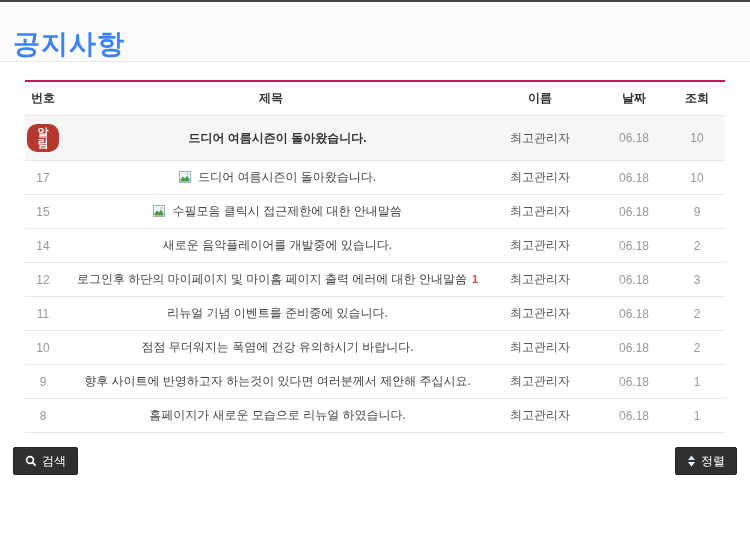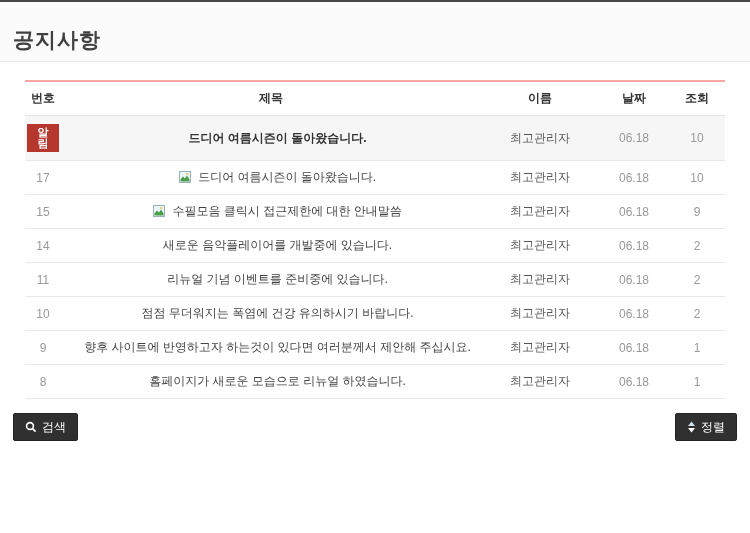--- a/index.html
+++ b/index.html
@@ -2,38 +2,38 @@
 <html><head>
 <meta charset="utf-8">
 <style>
   * { margin:0; padding:0; box-sizing:border-box; }
   html,body { width:750px; height:533px; background:#fff; overflow:hidden;
     font-family:"Liberation Sans","DejaVu Sans",sans-serif; }
   .page { width:750px; height:533px; border-top:2px solid #484848; background:#fff; }
 
   
   .page-header { height:60px; background:#fbfbfb; border-bottom:1px solid #e9e9e9; padding:24px 0 0 13px; }
-  .page-header h1 { font-size:21px; font-weight:bold; color:#404040; letter-spacing:1px; }
+  .page-header h1 { font-size:27px; font-weight:bold; color:#3b82f6; letter-spacing:1px; }
 
   
   .content { padding:0 13px; }
   table.board { width:calc(100% - 24px); margin:18px 12px 0 12px; border-collapse:collapse;
-    border-top:2px solid #fca5a5; table-layout:fixed; }
+    border-top:2px solid #be185d; table-layout:fixed; }
   th { font-size:12px; font-weight:bold; color:#333; padding:8px 2px; border-bottom:1px solid #e5e5e5; text-align:center; }
   td { font-size:12px; padding:8px 2px; border-bottom:1px solid #e9e9e9; text-align:center; vertical-align:middle; }
   col.c-no { width:36px; } col.c-name { width:118px; } col.c-date { width:70px; } col.c-views { width:56px; }
   td.col-no { color:#999; }
   td.col-title { text-align:center; padding-left:15px; color:#444; white-space:nowrap; overflow:hidden; }
   td.col-title a { color:#444; text-decoration:none; cursor:pointer; }
   td.col-name { color:#555; }
   td.col-date, td.col-views { color:#999; }
   tr.notice-row { background:#f6f6f6; }
   tr.notice-row td.col-title a { font-weight:bold; color:#333; }
   .badge { display:inline-block; background:#b5372e; color:#fff; font-size:11px; font-weight:bold;
-    padding:3px 6px; border-radius:0; line-height:1; }
+    padding:3px 6px; border-radius:10px; line-height:1; }
   .img-icon { display:inline-block; vertical-align:-2px; margin-right:4px; }
   .comment-count { color:#e8472b; font-weight:bold; font-size:11px; margin-left:5px; }
 
   
   .toolbar { display:flex; justify-content:space-between; margin-top:14px; }
   .btn-dark { display:inline-flex; align-items:center; gap:5px; background:#303030; color:#fff;
     border:1px solid #242424; border-radius:2px; font-size:12px; padding:6px 11px; cursor:pointer;
     font-family:inherit; line-height:1.2; }
   .btn-dark svg { display:block; }
 </style>
@@ -98,20 +98,27 @@
             <td class="col-views">9</td>
           </tr>
           <tr>
             <td class="col-no">14</td>
             <td class="col-title"><a>새로운 음악플레이어를 개발중에 있습니다.</a></td>
             <td class="col-name">최고관리자</td>
             <td class="col-date">06.18</td>
             <td class="col-views">2</td>
           </tr>
           <tr>
+            <td class="col-no">12</td>
+            <td class="col-title"><a>로그인후 하단의 마이페이지 및 마이홈 페이지 출력 에러에 대한 안내말씀</a><span class="comment-count">1</span></td>
+            <td class="col-name">최고관리자</td>
+            <td class="col-date">06.18</td>
+            <td class="col-views">3</td>
+          </tr>
+          <tr>
             <td class="col-no">11</td>
             <td class="col-title"><a>리뉴얼 기념 이벤트를 준비중에 있습니다.</a></td>
             <td class="col-name">최고관리자</td>
             <td class="col-date">06.18</td>
             <td class="col-views">2</td>
           </tr>
           <tr>
             <td class="col-no">10</td>
             <td class="col-title"><a>점점 무더워지는 폭염에 건강 유의하시기 바랍니다.</a></td>
             <td class="col-name">최고관리자</td>

